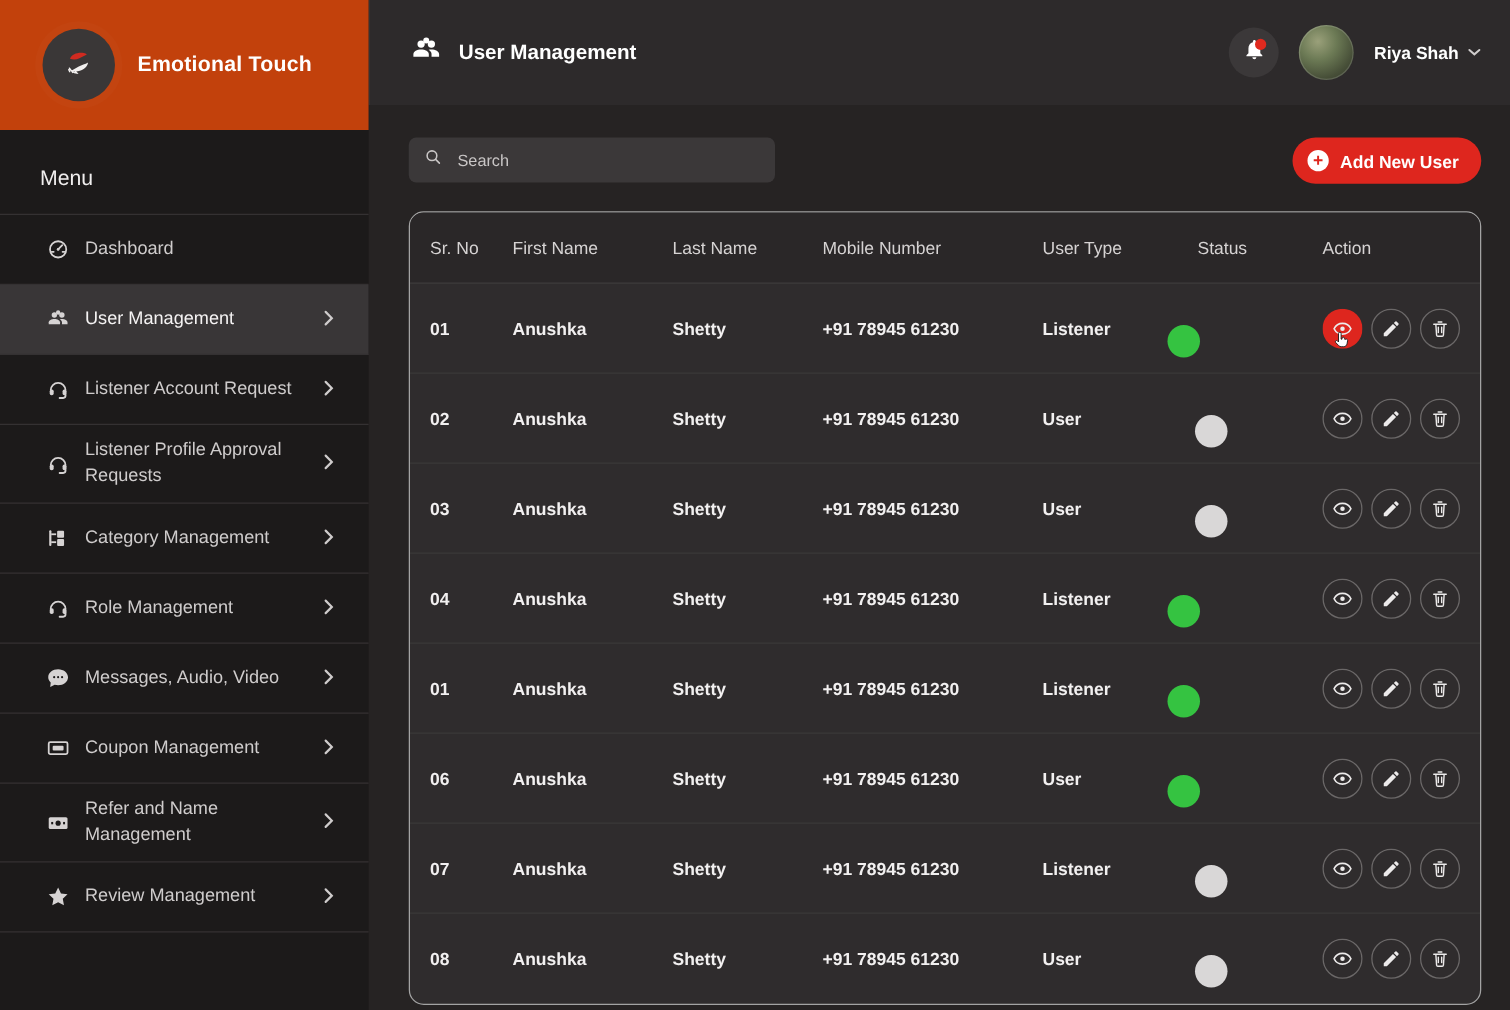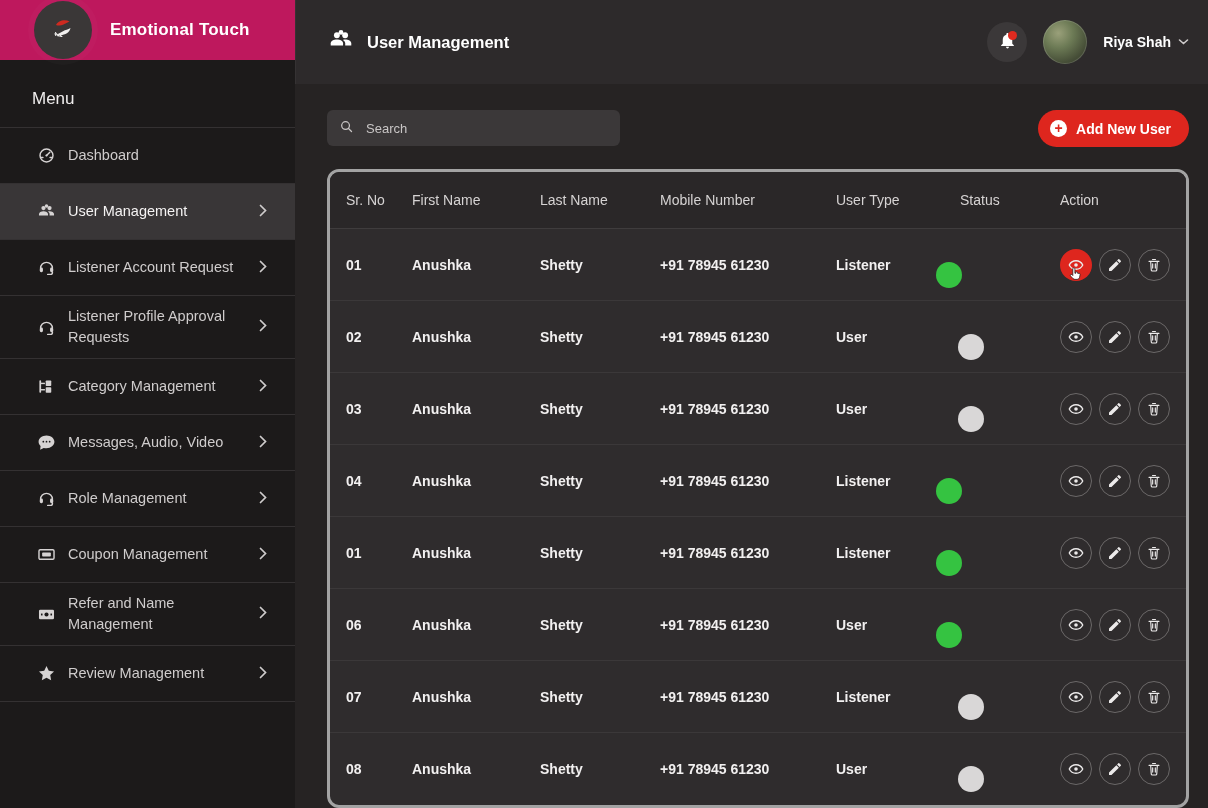--- a/index.html
+++ b/index.html
@@ -2,21 +2,21 @@
 <html><head>
 <meta charset="utf-8">
 <style>
   * { margin:0; padding:0; box-sizing:border-box; }
   html,body { width:1208px; height:808px; overflow:hidden; background:#262323;
     font-family:"Liberation Sans", sans-serif; }
   .app { display:flex; width:1208px; height:808px; }
 
   
   .sidebar { width:295px; flex:0 0 295px; background:#1c1a1a; display:flex; flex-direction:column; }
-  .sidebar-header { height:60px; background:#be185d; display:flex; align-items:center; padding-left:34px; gap:18px; }
+  .sidebar-header { height:104px; background:#c2410c; display:flex; align-items:center; padding-left:34px; gap:18px; }
   .logo-circle { width:58px; height:58px; border-radius:50%; background:#3a3737; display:flex; align-items:center; justify-content:center;
     box-shadow:0 0 0 6px rgba(255,255,255,0.02); }
   .brand-name { color:#fff; font-size:17px; font-weight:700; letter-spacing:.2px; }
   .menu-label { color:#f0eeee; font-size:17px; padding:29px 0 18px 32px; }
   .menu { display:flex; flex-direction:column; border-top:1px solid #343132; }
   .menu-item { display:flex; align-items:center; min-height:56px; padding:10px 28px 10px 36px;
     border-bottom:1px solid #343132; cursor:pointer; color:#cfcccc; }
   .menu-item.active { background:#393637; color:#f5f3f3; }
   .menu-item .mi-icon { width:20px; height:20px; flex:0 0 20px; margin-right:12px; color:#d6d3d3; display:flex; align-items:center; justify-content:center; }
   .menu-item .mi-icon svg { width:19px; height:19px; }
@@ -50,21 +50,21 @@
   .search-box svg { width:15px; height:15px; flex:0 0 15px; }
   .search-input { background:transparent; border:none; outline:none; color:#e8e6e6; font-size:13px; width:100%;
     font-family:"Liberation Sans", sans-serif; }
   .search-input::placeholder { color:#c9c6c6; }
   .add-btn { height:37px; border:none; border-radius:19px; padding:0 18px 0 12px; display:flex; align-items:center; gap:9px;
     color:#fff; font-size:14px; font-weight:700; cursor:pointer; font-family:"Liberation Sans", sans-serif; }
   .plus-circle { width:17px; height:17px; border-radius:50%; background:#fff; display:flex; align-items:center; justify-content:center;
     font-size:14px; font-weight:700; line-height:1; padding-bottom:1px; }
 
   
-  .table { margin-top:22px; background:#2f2c2d; border:3px solid #a3a3a3; border-radius:12px; overflow:hidden; }
+  .table { margin-top:22px; background:#2f2c2d; border:1px solid #a3a3a3; border-radius:12px; overflow:hidden; }
   .thead, .trow { display:grid; grid-template-columns:66px 128px 120px 176px 124px 100px 1fr; align-items:center; padding:0 16px; }
   .thead { height:57px; background:#2a2728; border-bottom:1px solid #3f3c3d; }
   .th { color:#d6d3d3; font-size:14px; }
   .trow { height:72px; border-bottom:1px solid #3b3839; }
   .trow:last-child { border-bottom:none; }
   .td { color:#f2f0f0; font-size:14px; font-weight:600; }
   .td.sr { font-weight:700; }
   .td.type { font-weight:700; }
 
   
@@ -184,45 +184,45 @@
     <span class="mi-chevron">
       <svg width="8" height="13" viewBox="0 0 8 13" fill="none" stroke="#cfcccc" stroke-width="1.7" stroke-linecap="round">
               <path d="M1.5 1.5l5 5-5 5"></path>
             </svg>
     </span>
   </div>
 
 
   <div class="menu-item">
     <span class="mi-icon">
+            <svg viewBox="0 0 24 24" fill="none" stroke="currentColor" stroke-width="1.8">
+              <path d="M4.5 13a7.5 7.5 0 0115 0"></path>
+              <rect x="3.5" y="12" width="4" height="6" rx="1.8" fill="currentColor" stroke="none"></rect>
+              <rect x="16.5" y="12" width="4" height="6" rx="1.8" fill="currentColor" stroke="none"></rect>
+              <path d="M19.5 17.5v.8a2.4 2.4 0 01-2.4 2.4H13.5" stroke-linecap="round"></path>
+            </svg>
+          </span>
+    <span class="mi-label">Role Management</span>
+    <span class="mi-chevron">
+      <svg width="8" height="13" viewBox="0 0 8 13" fill="none" stroke="#cfcccc" stroke-width="1.7" stroke-linecap="round">
+              <path d="M1.5 1.5l5 5-5 5"></path>
+            </svg>
+    </span>
+  </div>
+
+  <div class="menu-item">
+    <span class="mi-icon">
             <svg viewBox="0 0 24 24" fill="currentColor">
               <path d="M12 3C6.5 3 2 6.6 2 11c0 2 .9 3.9 2.5 5.3L4 21l4.5-2.2c1.1.3 2.3.4 3.5.4 5.5 0 10-3.6 10-8.1S17.5 3 12 3z"></path>
               <circle cx="8" cy="11" r="1.1" fill="#1c1a1a"></circle>
               <circle cx="12" cy="11" r="1.1" fill="#1c1a1a"></circle>
               <circle cx="16" cy="11" r="1.1" fill="#1c1a1a"></circle>
             </svg>
           </span>
     <span class="mi-label">Messages, Audio, Video</span>
-    <span class="mi-chevron">
-      <svg width="8" height="13" viewBox="0 0 8 13" fill="none" stroke="#cfcccc" stroke-width="1.7" stroke-linecap="round">
-              <path d="M1.5 1.5l5 5-5 5"></path>
-            </svg>
-    </span>
-  </div>
-
-  <div class="menu-item">
-    <span class="mi-icon">
-            <svg viewBox="0 0 24 24" fill="none" stroke="currentColor" stroke-width="1.8">
-              <path d="M4.5 13a7.5 7.5 0 0115 0"></path>
-              <rect x="3.5" y="12" width="4" height="6" rx="1.8" fill="currentColor" stroke="none"></rect>
-              <rect x="16.5" y="12" width="4" height="6" rx="1.8" fill="currentColor" stroke="none"></rect>
-              <path d="M19.5 17.5v.8a2.4 2.4 0 01-2.4 2.4H13.5" stroke-linecap="round"></path>
-            </svg>
-          </span>
-    <span class="mi-label">Role Management</span>
     <span class="mi-chevron">
       <svg width="8" height="13" viewBox="0 0 8 13" fill="none" stroke="#cfcccc" stroke-width="1.7" stroke-linecap="round">
               <path d="M1.5 1.5l5 5-5 5"></path>
             </svg>
     </span>
   </div>
 
   <div class="menu-item">
     <span class="mi-icon">
             <svg viewBox="0 0 24 24" fill="none" stroke="currentColor" stroke-width="1.8">

